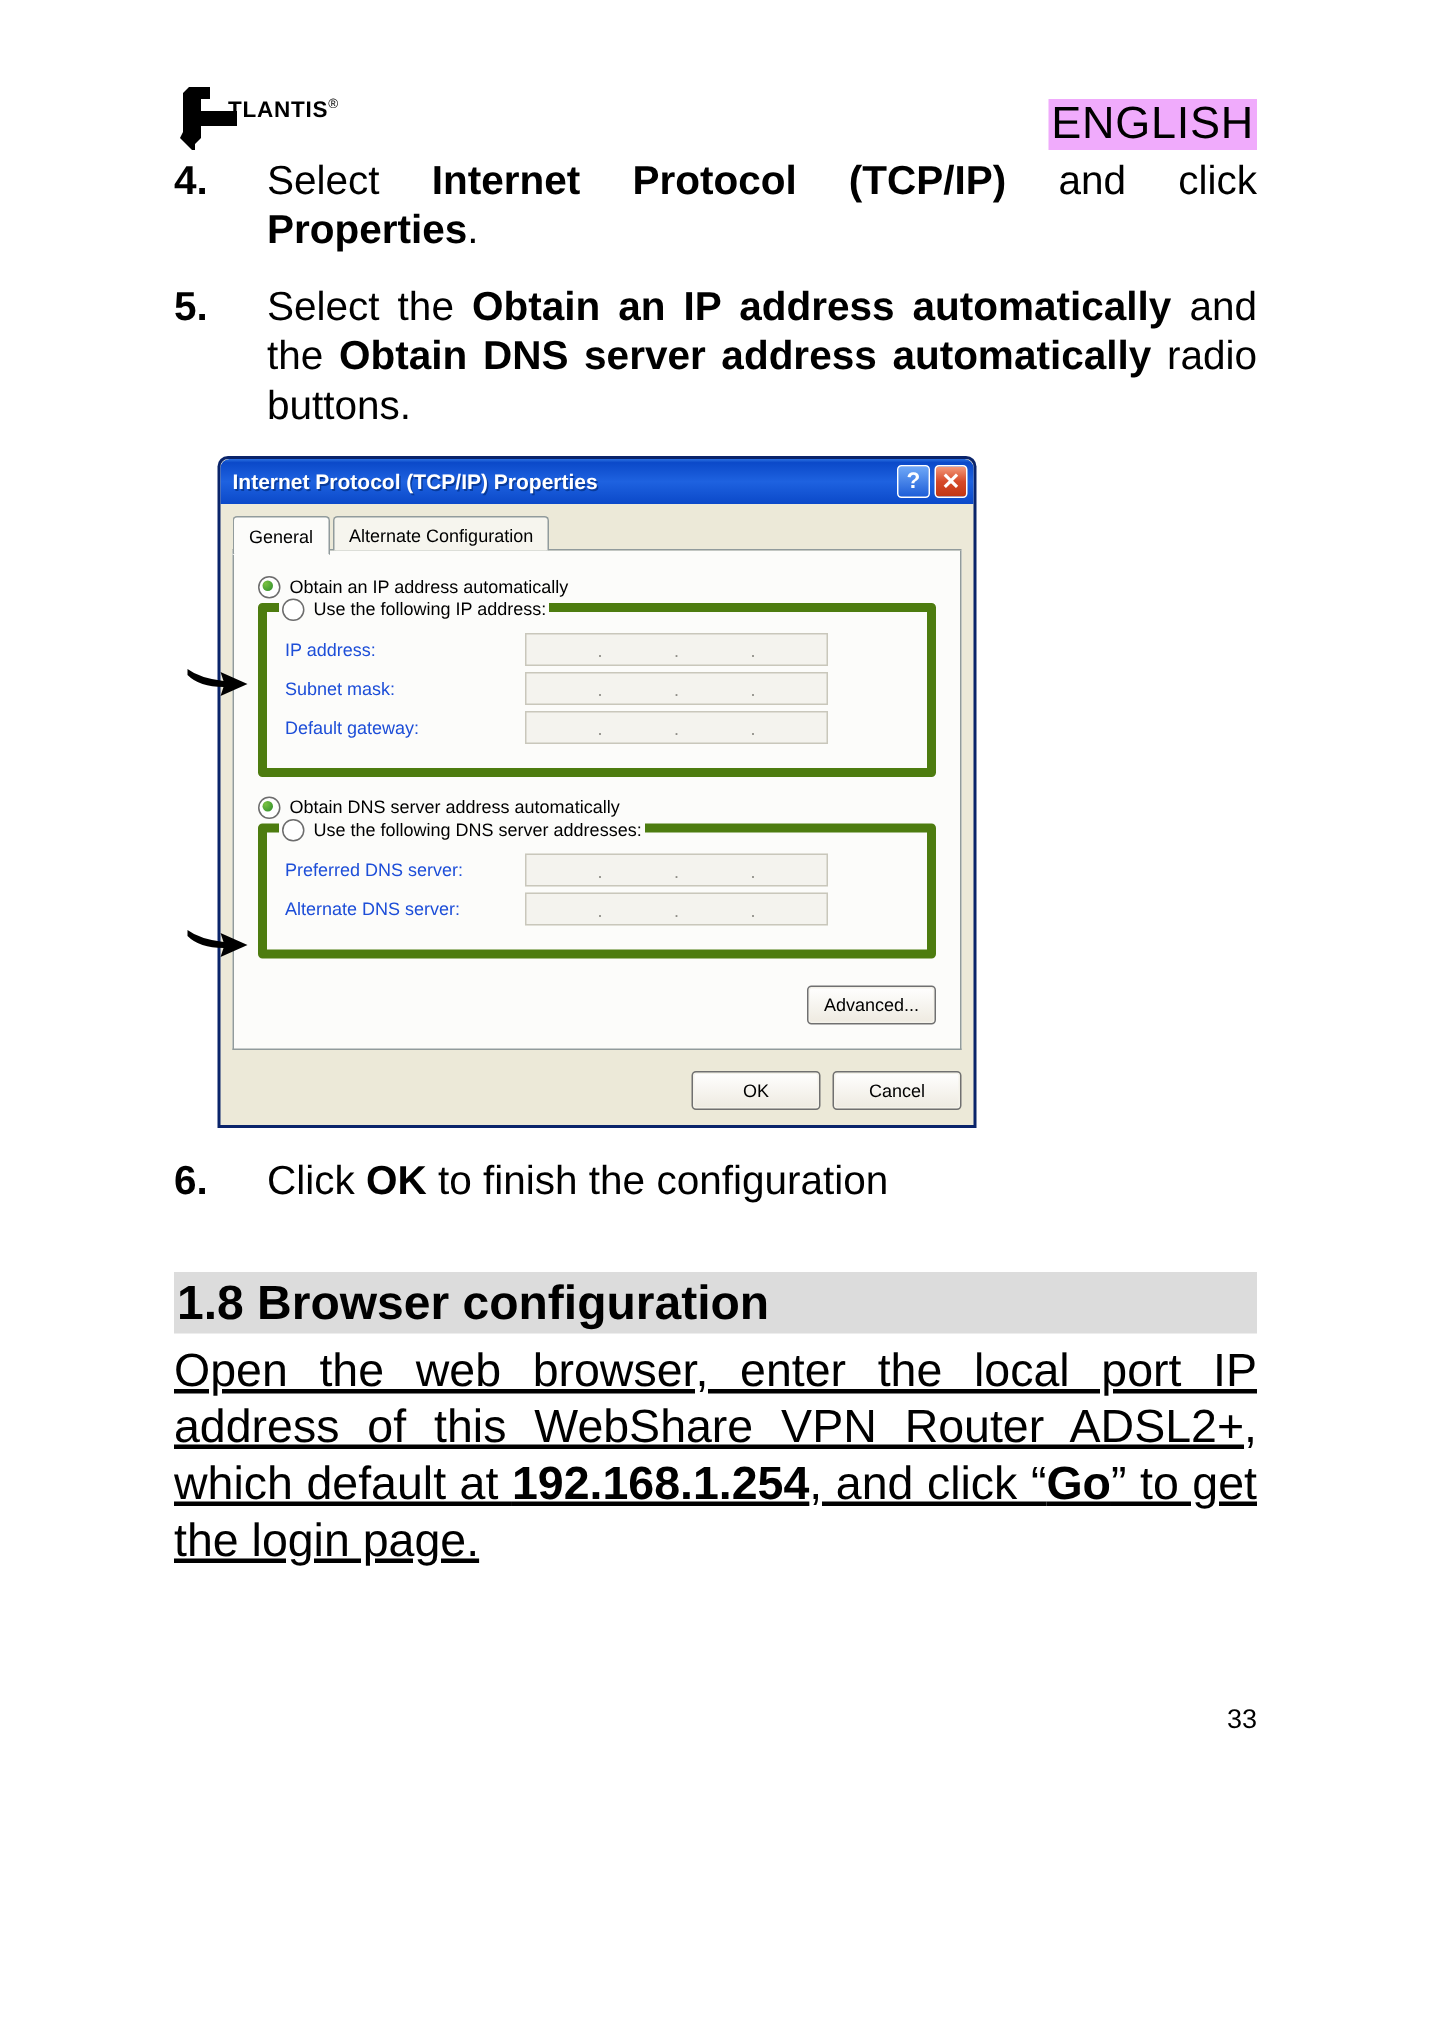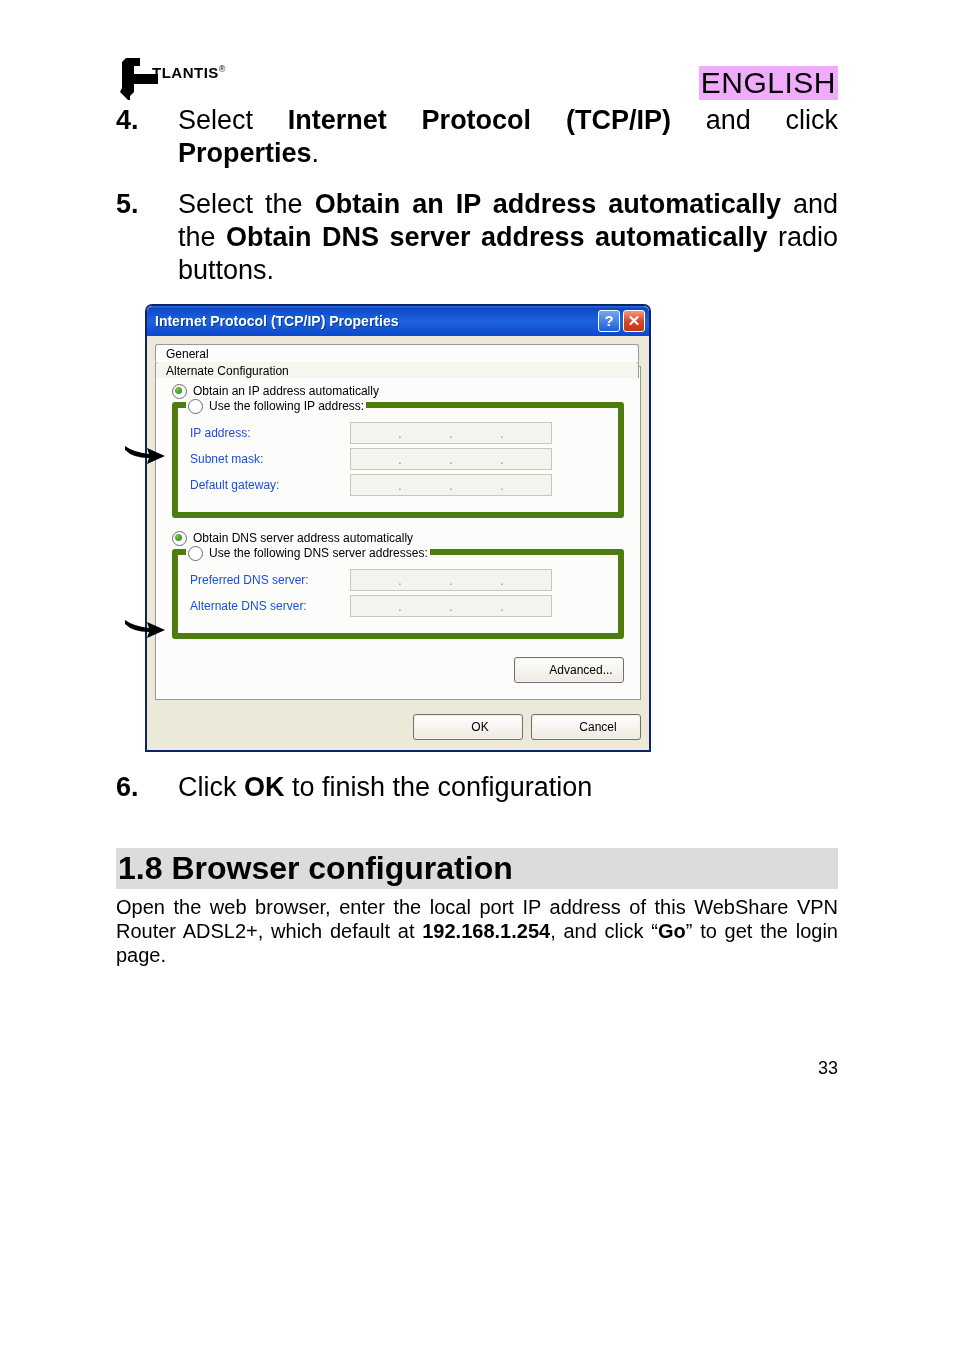--- a/index.html
+++ b/index.html
@@ -135,21 +135,20 @@
     color: #fff;
   }
   .dlg-body {
     padding: 8px 8px 10px 8px;
   }
   .tabstrip {
     display: flex;
     height: 22px;
     position: relative;
     border-bottom: 1px solid #919b9c;
-    flex-direction: column;
   }
   .tab {
     font-family: Tahoma, Arial, sans-serif;
     font-size: 12px;
     padding: 2px 10px 0 10px;
     border: 1px solid #919b9c;
     border-bottom: none;
     background: #f6f5ee;
     border-radius: 3px 3px 0 0;
     margin-right: 2px;
@@ -257,41 +256,41 @@
     height: 24px;
     font-family: Tahoma, Arial, sans-serif;
     font-size: 12px;
     border: 1px solid #707070;
     border-radius: 3px;
     background: linear-gradient(to bottom, #ffffff, #eeeae0);
     display: flex;
     align-items: center;
     justify-content: center;
     box-shadow: inset 0 0 0 1px #f4f2ea;
-    padding-left: 24px;
   }
 
   .arrow {
     position: absolute;
     width: 44px;
     height: 22px;
   }
 
   h2.section {
     font-size: 32px;
     font-weight: 700;
     background: #dcdcdc;
     margin: 44px 0 6px 0;
     padding: 2px 0 2px 2px;
     font-family: Arial, sans-serif;
   }
   .para {
-    font-size: 20px;
+    font-size: 31px;
     line-height: 1.22;
     text-align: justify;
+    text-decoration: underline;
   }
   .pagenum {
     text-align: right;
     font-size: 18px;
     margin-top: 90px;
   }
 </style>
 </head>
 <body>
 

